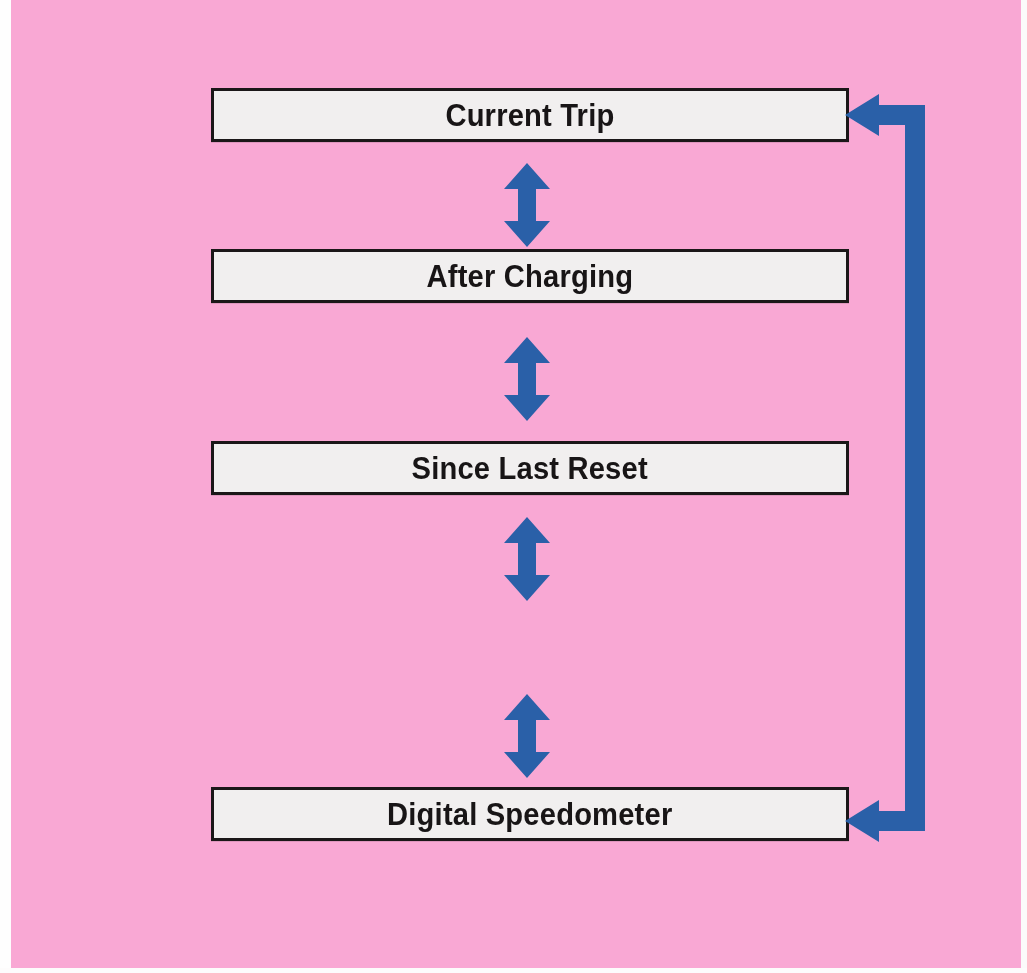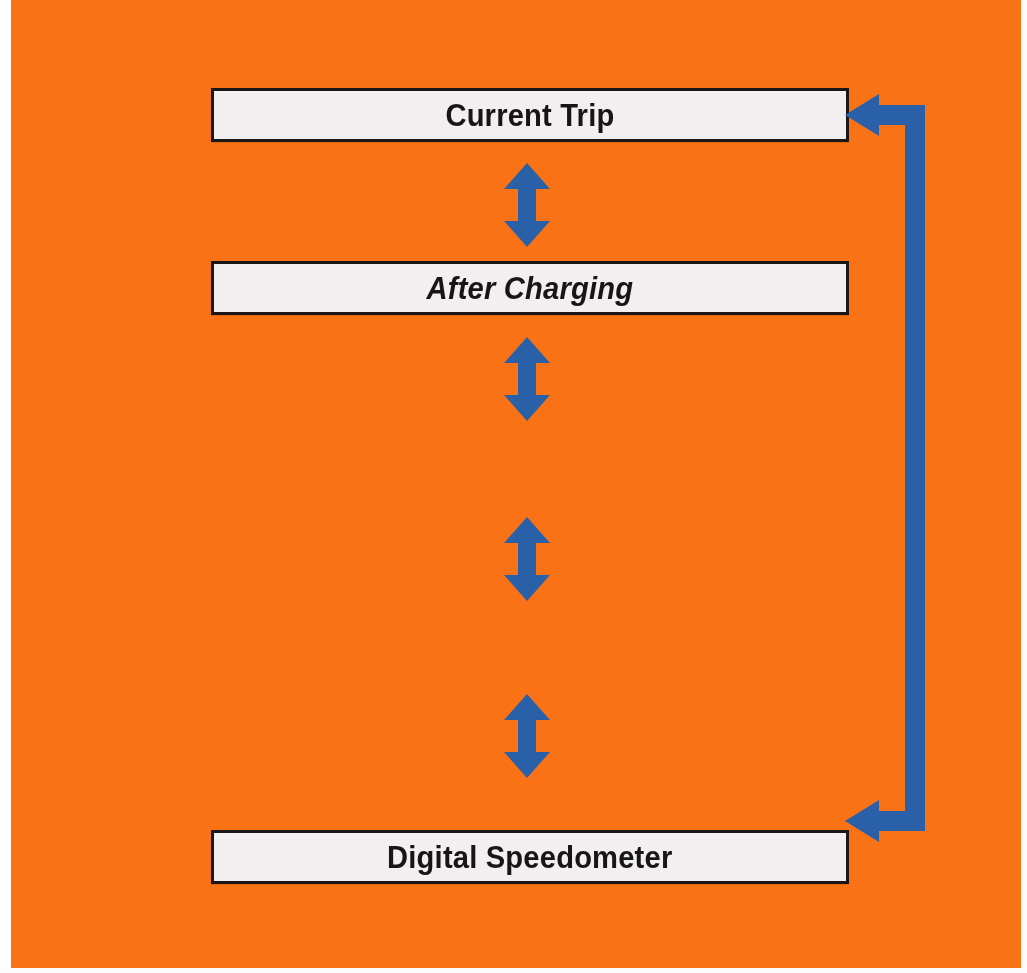--- a/index.html
+++ b/index.html
@@ -65,24 +65,24 @@
     font-weight: bold;
     font-size: 31px;
     letter-spacing: 0.2px;
     color: #181516;
     line-height: 1;
     white-space: nowrap;
     transform: scaleX(0.94);
   }
 
   .box-0 { top: 88px; }
-  .box-1 { top: 261px; font-style: italic; }
+  .box-1 { top: 249px; }
   .box-2 { top: 441px; }
   .box-3 { top: 616px; }
-  .box-4 { top: 830px; }
+  .box-4 { top: 787px; }
 
   
   .dbl-arrow {
     position: absolute;
     left: 503px;
     width: 48px;
   }
   .arr-0 { top: 163px; height: 84px; }
   .arr-1 { top: 337px; height: 84px; }
   .arr-2 { top: 517px; height: 84px; }
@@ -96,34 +96,37 @@
     left: 845px;
     top: 88px;
     width: 96px;
     height: 760px;
   }
   .loop-wrap svg { display: block; width: 100%; height: 100%; overflow: visible; }
 </style>
 </head>
 <body>
 
-<div id="canvas" style="background: #f97316;">
+<div id="canvas" style="background: #f9a8d4;">
 
   <div class="edge-strip-left"></div>
   <div class="edge-strip-right"></div>
   <div class="edge-strip-bottom"></div>
 
   <div class="node-box box-0" style="background: rgb(241, 239, 239); border-color: rgb(27, 23, 24);">
     <span class="node-label" style="color: rgb(24, 21, 22);">Current Trip</span>
   </div>
 
   <div class="node-box box-1" style="background: rgb(241, 239, 239); border-color: rgb(27, 23, 24);">
     <span class="node-label" style="color: rgb(24, 21, 22);">After Charging</span>
   </div>
 
+  <div class="node-box box-2" style="background: rgb(241, 239, 239); border-color: rgb(27, 23, 24);">
+    <span class="node-label" style="color: rgb(24, 21, 22);">Since Last Reset</span>
+  </div>
 
 
   <div class="node-box box-4" style="background: rgb(241, 239, 239); border-color: rgb(27, 23, 24);">
     <span class="node-label" style="color: rgb(24, 21, 22);">Digital Speedometer</span>
   </div>
 
   <div class="dbl-arrow arr-0">
     <svg viewBox="0 0 48 84" preserveAspectRatio="none" aria-hidden="true">
       <polygon points="24,0 47,26 33,26 33,58 47,58 24,84 1,58 15,58 15,26 1,26" fill="#2a60a8"></polygon>
     </svg>

